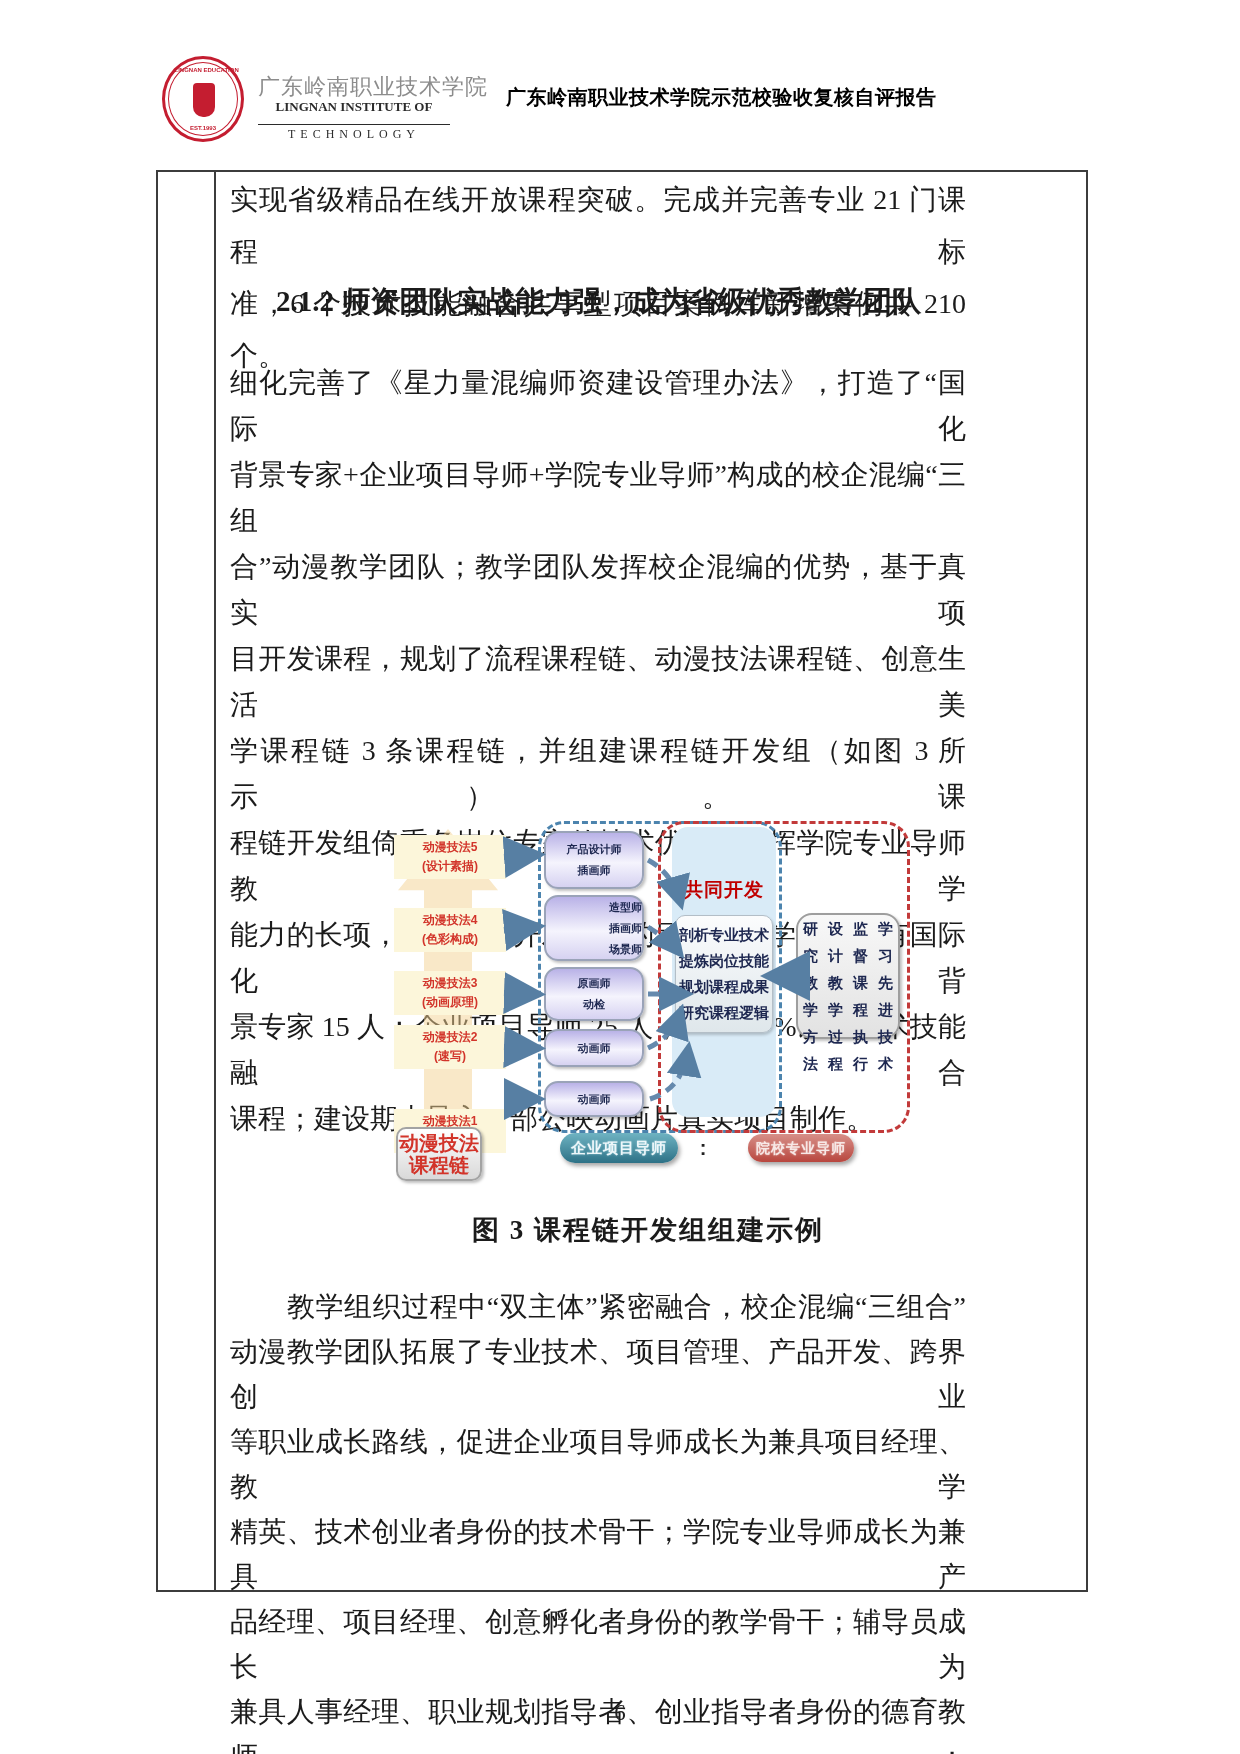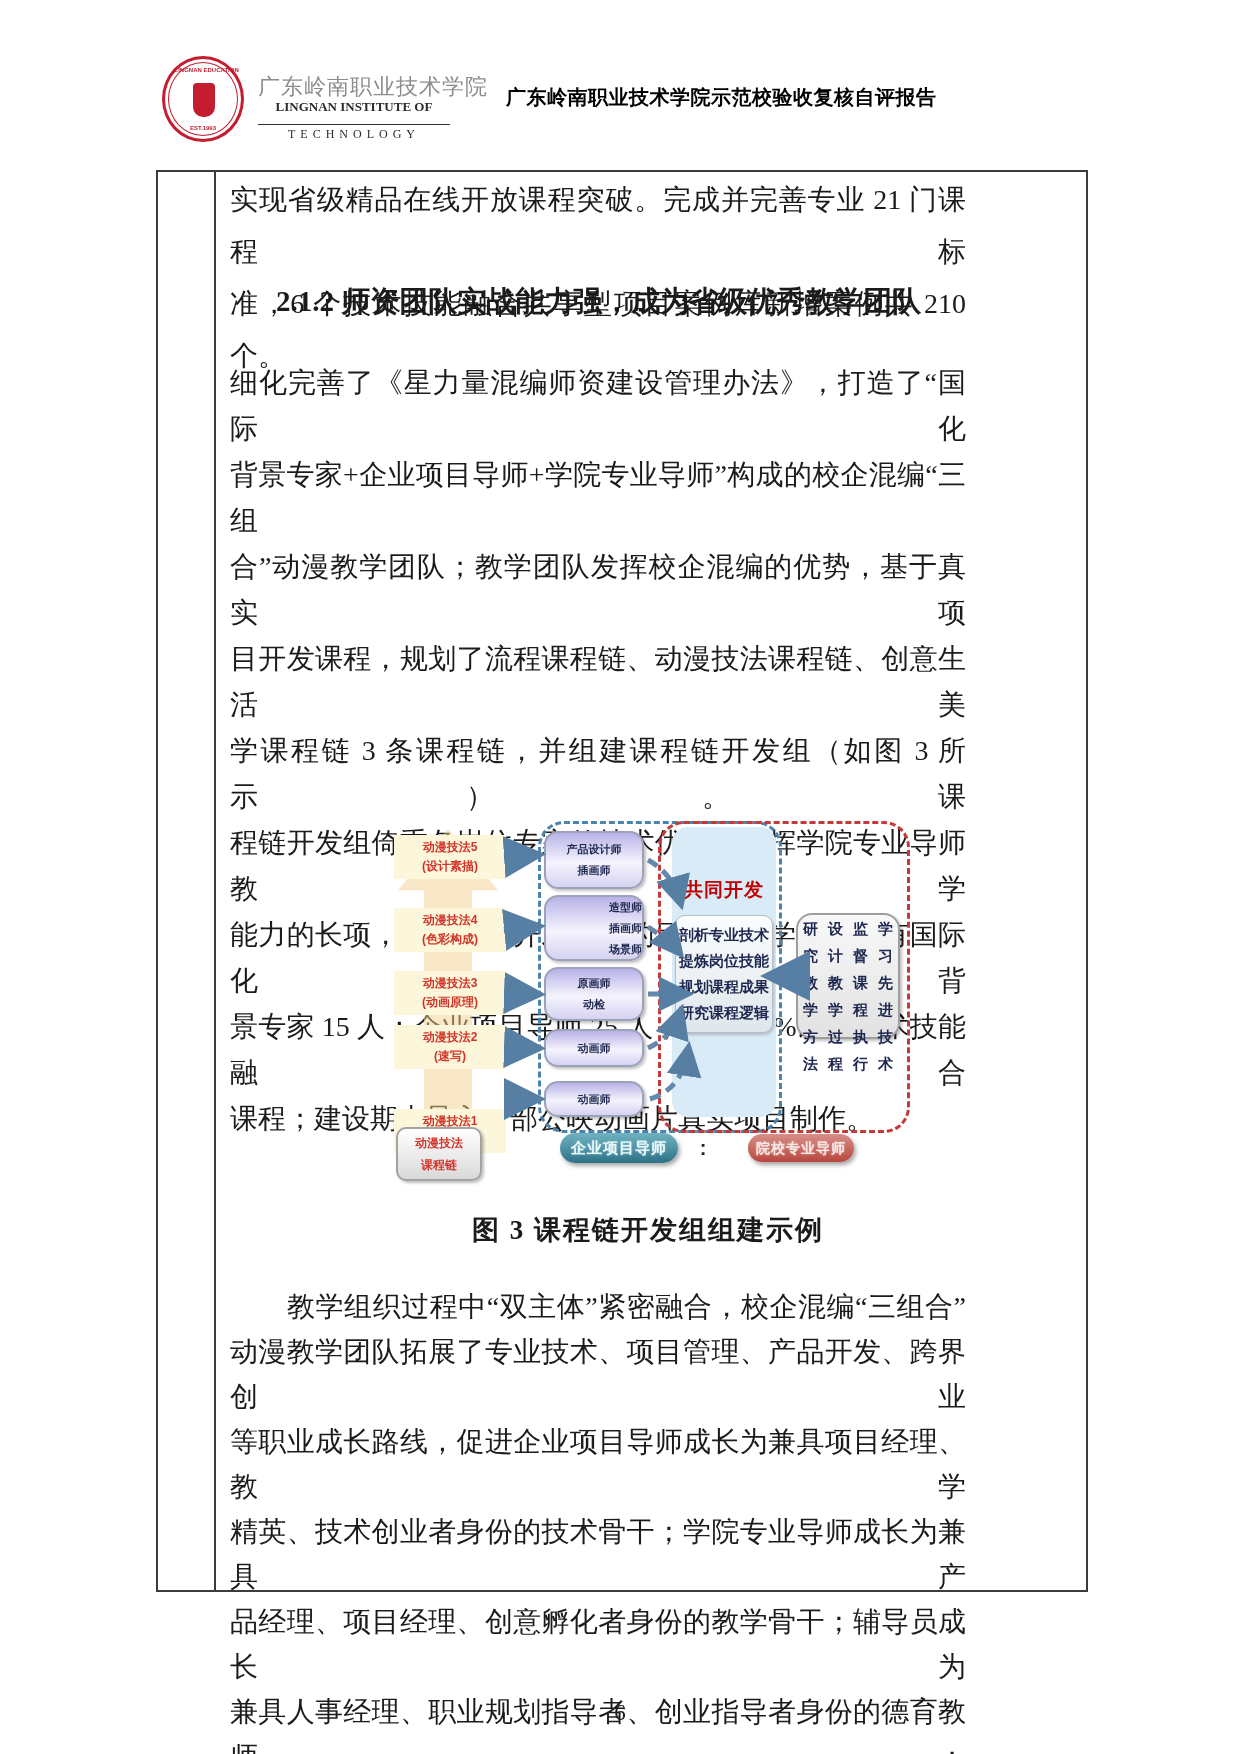--- a/index.html
+++ b/index.html
@@ -44,21 +44,21 @@
     color:#1d2750;font-weight:bold;text-align:center;font-size:11px;display:flex;flex-direction:column;justify-content:center;z-index:2;box-shadow:2px 2px 3px rgba(0,0,0,.25);box-sizing:border-box;}
   .role .ln{line-height:21px;}
   .role0{top:86px;height:58px;} .role1{top:150px;height:66px;text-align:right;} .role2{top:222px;height:54px;} .role3{top:284px;height:38px;} .role4{top:336px;height:36px;}
   .panel{position:absolute;left:282px;top:82px;width:104px;height:290px;background:#d9ebf7;border-radius:16px;z-index:2;}
   .panel-title{margin-top:50px;text-align:center;font-size:19px;font-weight:bold;color:#c00000;letter-spacing:1px;}
   .panel-box{margin:12px auto 0;width:96px;background:linear-gradient(#fbfcfd,#dfe7eb);border:1px solid #b3bec7;border-radius:10px;padding:6px 0;box-shadow:1px 2px 3px rgba(0,0,0,.2);}
   .panel-box .ln{text-align:center;font-size:15px;line-height:26px;font-weight:bold;color:#1d2750;}
   .rightbox{position:absolute;left:406px;top:168px;width:104px;height:126px;background:linear-gradient(#f8f8f8,#e2e2e2);border:2px solid #9e9e9e;border-radius:16px;display:flex;flex-direction:row;justify-content:center;z-index:2;box-shadow:2px 2px 3px rgba(0,0,0,.25);box-sizing:border-box;}
   .rightbox .ln{text-align:center;font-size:15px;line-height:27px;font-weight:bold;color:#1d2750;}
   .chainbox{position:absolute;left:6px;top:382px;width:86px;height:54px;border:2px solid #a3a3a3;border-radius:10px;background:linear-gradient(#ffffff,#d9d9d9);display:flex;flex-direction:column;justify-content:center;z-index:2;box-shadow:2px 2px 3px rgba(0,0,0,.25);box-sizing:border-box;}
-  .chainbox .ln{text-align:center;color:#d2342a;font-weight:bold;font-size:12px;line-height:22px;}
+  .chainbox .ln{text-align:center;color:#d2342a;font-weight:bold;font-size:20px;line-height:22px;}
   .pill{position:absolute;text-align:center;font-weight:bold;letter-spacing:1px;z-index:2;box-shadow:2px 3px 4px rgba(0,0,0,.35);}
   .pill-teal{left:170px;top:388px;width:118px;height:30px;line-height:30px;border-radius:16px;background:linear-gradient(180deg,#6fb3c2,#2d7186);color:#eef7fa;font-size:15px;text-shadow:0 0 2px #9fd2dd;}
   .pill-red{left:358px;top:389px;width:106px;height:28px;line-height:28px;border-radius:14px;background:linear-gradient(180deg,#d78f88,#b8463e);color:#f7e8e6;font-size:14px;text-shadow:0 0 2px #e8b7b2;}
   .legend-colon{position:absolute;left:298px;top:388px;width:30px;text-align:center;font-size:20px;font-weight:bold;line-height:30px;color:#222;z-index:2;}
   .fig-svg{position:absolute;left:0;top:0;z-index:3;pointer-events:none;}
 </style>
 </head>
 <body>
 
 <div class="page">

